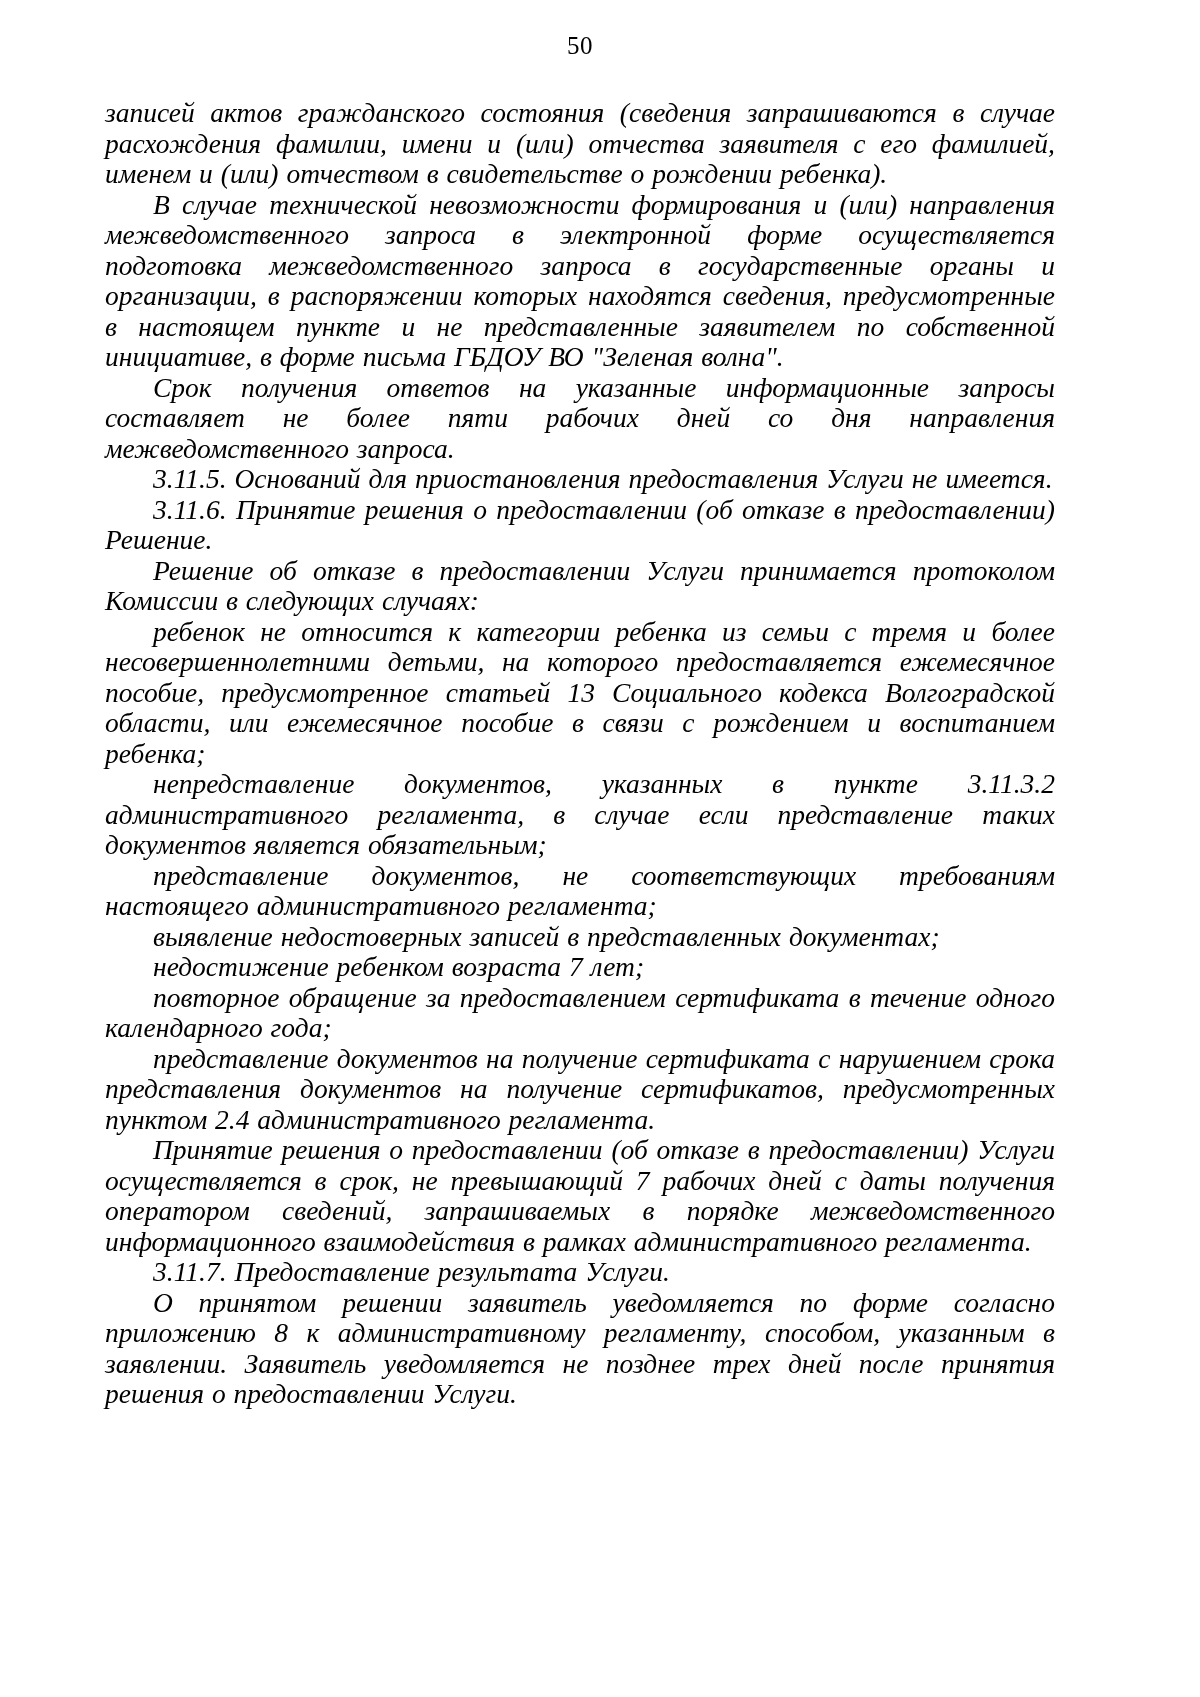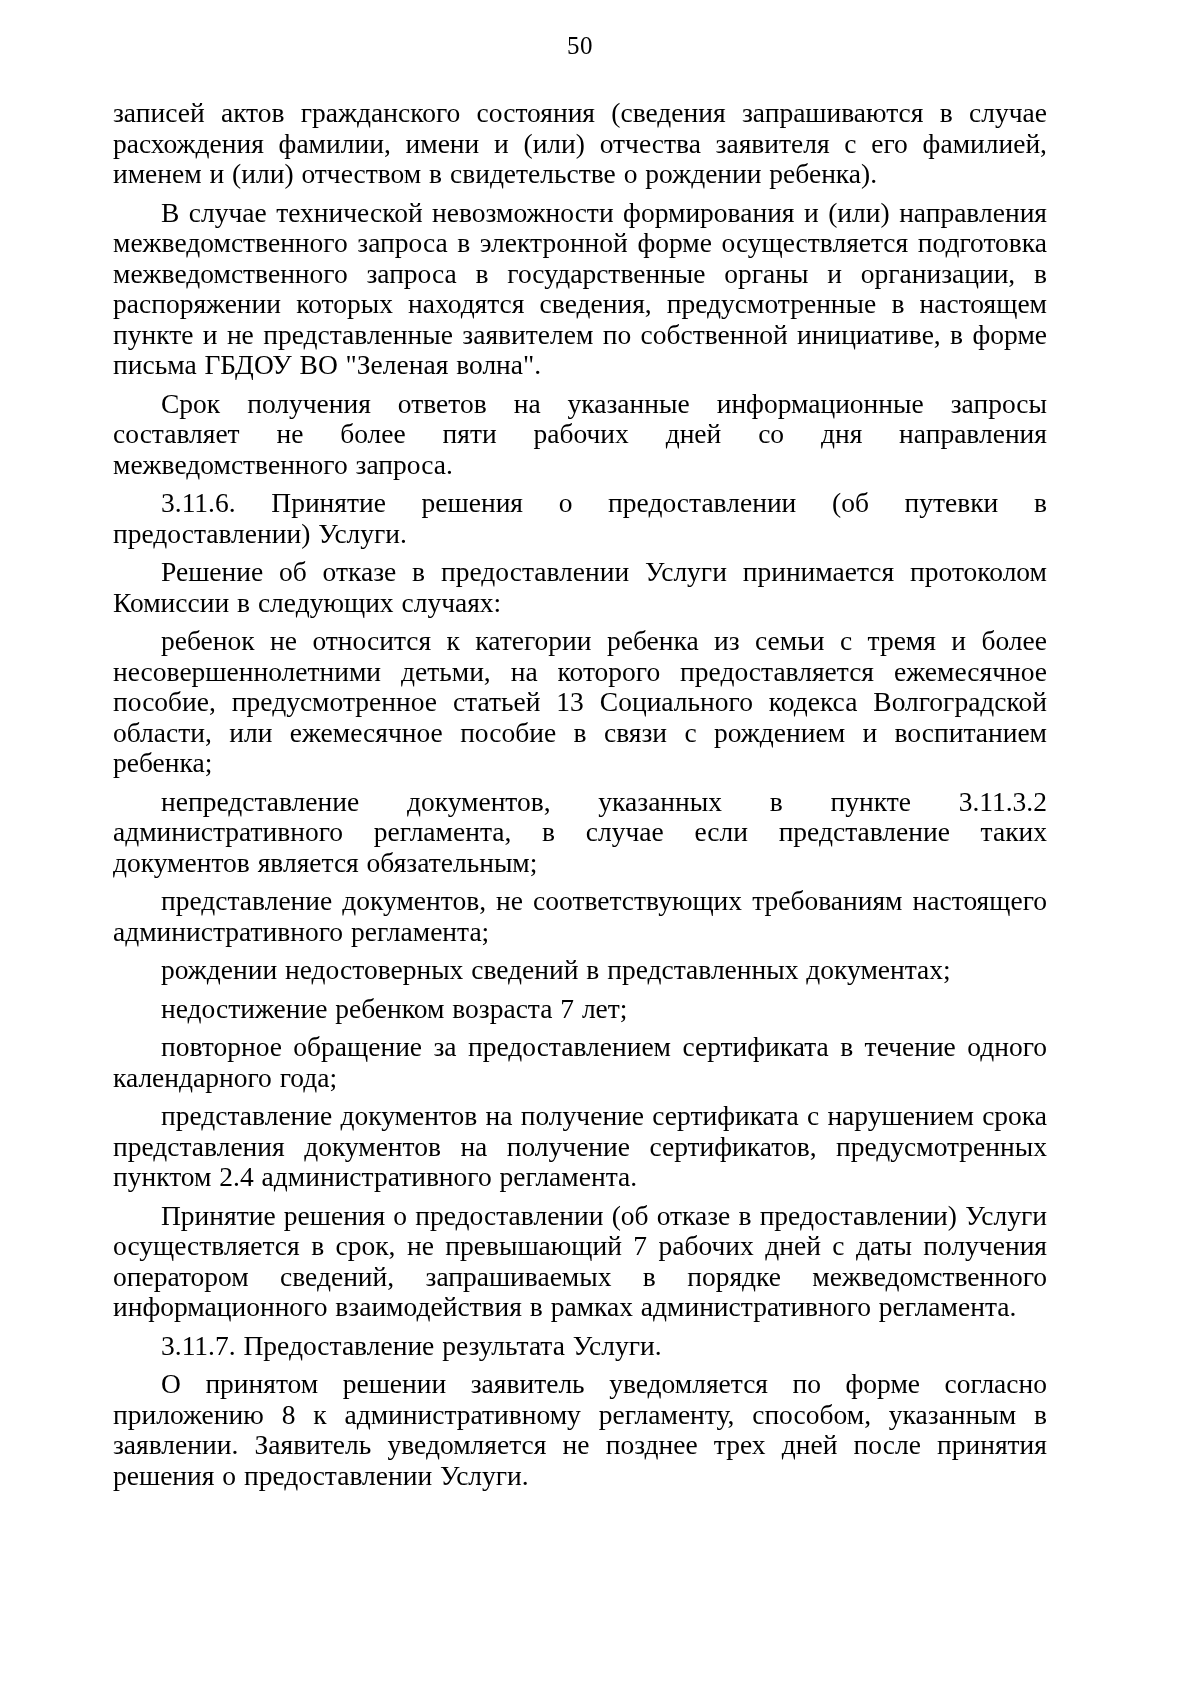--- a/index.html
+++ b/index.html
@@ -28,44 +28,46 @@
     line-height: 28px;
     margin-bottom: 38px;
     letter-spacing: 0.5px;
   }
   .content {
     font-size: 27.5px;
     line-height: 30.5px;
     text-align: justify;
   }
   .content p {
-    margin: 8px;
+    margin: 0;
     padding: 0;
     text-indent: 48px;
     word-spacing: 1px;
+    font-style: italic;
   }
   .content p.no-indent {
     text-indent: 0;
   }
 </style>
 </head>
 <body>
 
 <div class="page">
   <div class="page-number">50</div>
   <div class="content">
     <p class="no-indent">записей актов гражданского состояния (сведения запрашиваются в случае расхождения фамилии, имени и (или) отчества заявителя с его фамилией, именем и (или) отчеством в свидетельстве о рождении ребенка).</p>
     <p>В случае технической невозможности формирования и (или) направления межведомственного запроса в электронной форме осуществляется подготовка межведомственного запроса в государственные органы и организации, в распоряжении которых находятся сведения, предусмотренные в настоящем пункте и не представленные заявителем по собственной инициативе, в форме письма ГБДОУ ВО "Зеленая волна".</p>
     <p>Срок получения ответов на указанные информационные запросы составляет не более пяти рабочих дней со дня направления межведомственного запроса.</p>
-    <p>3.11.6. Принятие решения о предоставлении (об путевки в предоставлении) Услуги.</p>
+    <p>3.11.5.  Оснований для приостановления предоставления Услуги не имеется.</p>
+    <p>3.11.6. Принятие решения о предоставлении (об отказе в предоставлении) Решение.</p>
     <p>Решение об отказе в предоставлении Услуги принимается протоколом Комиссии в следующих случаях:</p>
     <p>ребенок не относится к категории ребенка из семьи с тремя и более несовершеннолетними детьми, на которого предоставляется ежемесячное пособие, предусмотренное статьей 13 Социального кодекса Волгоградской области, или ежемесячное пособие в связи с рождением и воспитанием ребенка;</p>
     <p>непредставление документов, указанных в пункте 3.11.3.2 административного регламента, в случае если представление таких документов является обязательным;</p>
     <p>представление документов, не соответствующих требованиям настоящего административного регламента;</p>
-    <p>рождении недостоверных сведений в представленных документах;</p>
+    <p>выявление недостоверных записей в представленных документах;</p>
     <p>недостижение ребенком возраста 7 лет;</p>
     <p>повторное обращение за предоставлением сертификата в течение одного календарного года;</p>
     <p>представление документов на получение сертификата с нарушением срока представления документов на получение сертификатов, предусмотренных пунктом 2.4 административного регламента.</p>
     <p>Принятие решения о предоставлении (об отказе в предоставлении) Услуги осуществляется в срок, не превышающий 7 рабочих дней с даты получения оператором сведений, запрашиваемых в порядке межведомственного информационного взаимодействия в рамках административного регламента.</p>
     <p>3.11.7. Предоставление результата Услуги.</p>
     <p>О принятом решении заявитель уведомляется по форме согласно приложению 8 к административному регламенту, способом, указанным в заявлении. Заявитель уведомляется не позднее трех дней после принятия решения о предоставлении Услуги.</p>
   </div>
 </div>
 
 </body></html>

